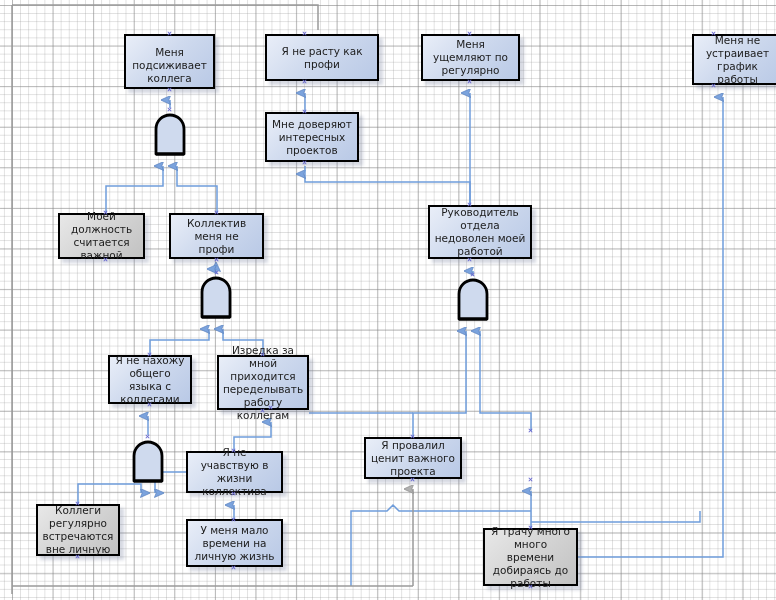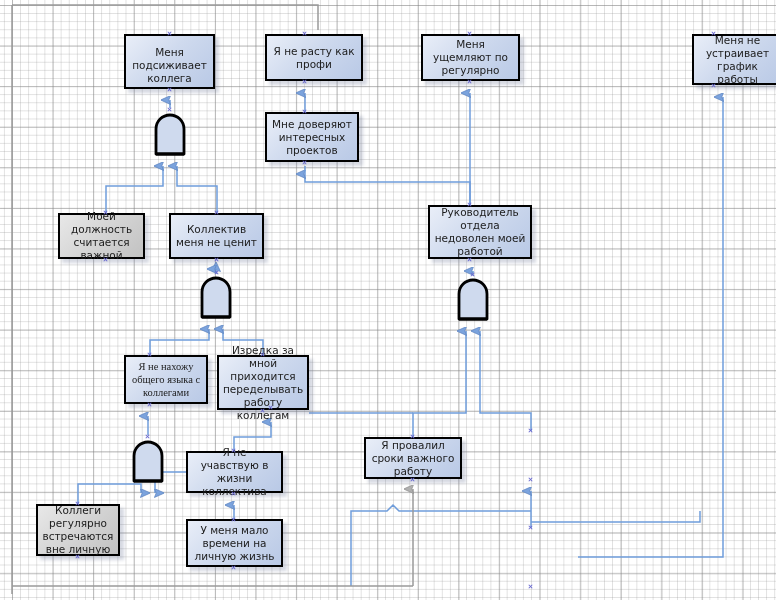--- a/index.html
+++ b/index.html
@@ -124,58 +124,61 @@
     </g>
 
     <g stroke="#6f9ddb" stroke-width="1.5" fill="none">
       <path d="M305,174 L305,166"></path>
     </g>
   </svg>
 
   <div class="node blue" style="left:124px;top:34px;width:91px;height:55px;align-items:flex-end;">
     <span class="lbl">Меня подсиживает коллега</span>
   </div>
-  <div class="node blue" style="left:265px;top:34px;width:98px;height:47px;justify-content:flex-end;">
+  <div class="node blue" style="left:265px;top:34px;width:114px;height:47px;justify-content:flex-end;">
     <span class="lbl">Я не расту как профи</span>
   </div>
   <div class="node blue" style="left:421px;top:34px;width:99px;height:47px;">
     <span class="lbl">Меня ущемляют по регулярно</span>
   </div>
   <div class="node blue" style="left:692px;top:34px;width:91px;height:51px;">
     <span class="lbl">Меня не устраивает график работы</span>
   </div>
   <div class="node blue" style="left:265px;top:112px;width:94px;height:50px;">
     <span class="lbl">Мне доверяют интересных проектов</span>
   </div>
   <div class="node grey" style="left:58px;top:213px;width:87px;height:46px;">
     <span class="lbl">Моей должность считается важной</span>
   </div>
   <div class="node blue" style="left:169px;top:213px;width:95px;height:46px;">
-    <span class="lbl">Коллектив меня не ценит</span>
+    <span class="lbl">Коллектив меня не профи</span>
   </div>
   <div class="node blue" style="left:428px;top:205px;width:104px;height:54px;">
     <span class="lbl">Руководитель отдела недоволен моей работой</span>
   </div>
-  <div class="node blue" style="left:124px;top:355px;width:84px;height:49px;font-family:Liberation Serif, serif;">
+  <div class="node blue" style="left:108px;top:355px;width:84px;height:49px;">
     <span class="lbl">Я не нахожу общего языка с коллегами</span>
   </div>
   <div class="node blue" style="left:217px;top:355px;width:92px;height:55px;">
     <span class="lbl">Изредка за мной приходится переделывать работу коллегам</span>
   </div>
   <div class="node blue" style="left:186px;top:451px;width:97px;height:42px;">
     <span class="lbl">Я не учавствую в жизни коллектива</span>
   </div>
   <div class="node blue" style="left:364px;top:437px;width:98px;height:42px;">
-    <span class="lbl">Я провалил сроки важного работу</span>
+    <span class="lbl">Я провалил ценит важного проекта</span>
   </div>
   <div class="node grey" style="left:36px;top:504px;width:84px;height:52px;">
     <span class="lbl">Коллеги регулярно встречаются вне личную</span>
   </div>
   <div class="node blue" style="left:186px;top:519px;width:97px;height:48px;">
     <span class="lbl">У меня мало времени на личную жизнь</span>
+  </div>
+  <div class="node grey" style="left:483px;top:528px;width:95px;height:58px;">
+    <span class="lbl">Я трачу много много времени добираясь до работы</span>
   </div>
 
   <svg class="gate" style="left:152px;top:110px;width:36px;height:46px;" viewBox="0 0 36 46">
     <path d="M4,44 L4,19 A14,14 0 0 1 32,19 L32,44 Z" fill="#cfdaee" stroke="#000" stroke-width="2.8" stroke-linejoin="round"></path>
     <path d="M4,44 L32,44" stroke="#000" stroke-width="3"></path>
   </svg>
   <svg class="gate" style="left:198px;top:273px;width:36px;height:46px;" viewBox="0 0 36 46">
     <path d="M4,44 L4,19 A14,14 0 0 1 32,19 L32,44 Z" fill="#cfdaee" stroke="#000" stroke-width="2.8" stroke-linejoin="round"></path>
     <path d="M4,44 L32,44" stroke="#000" stroke-width="3"></path>
   </svg>

